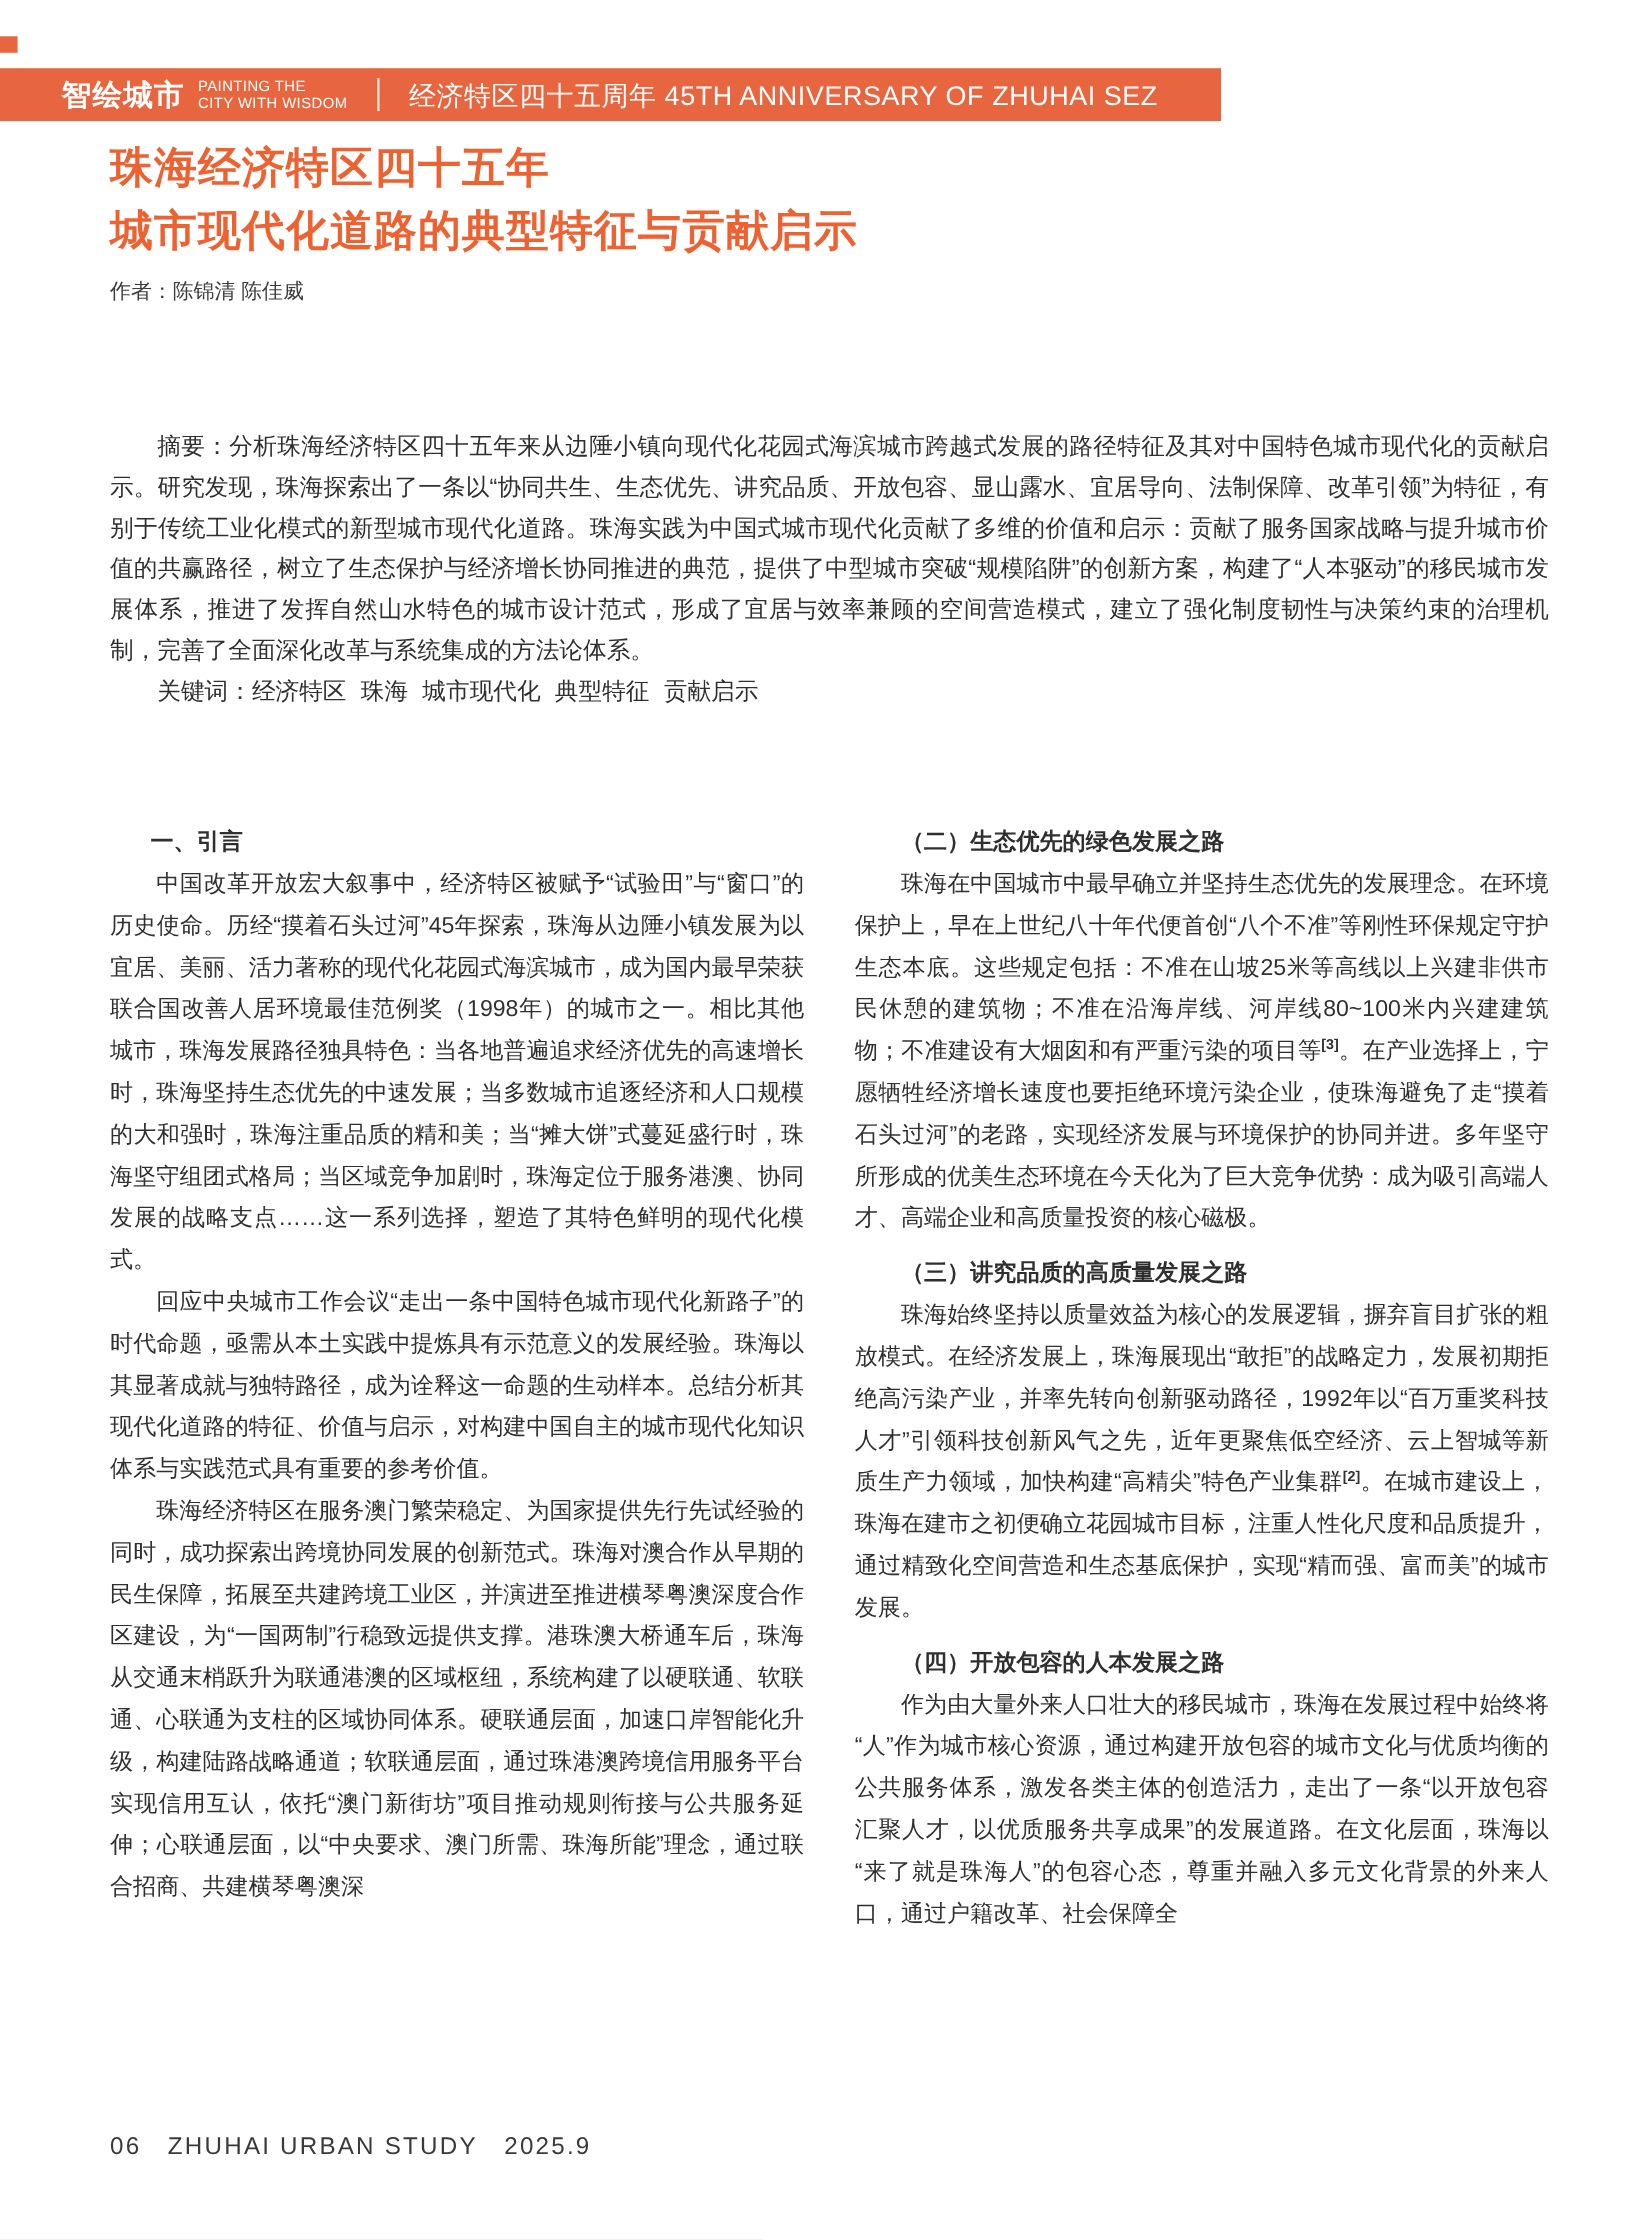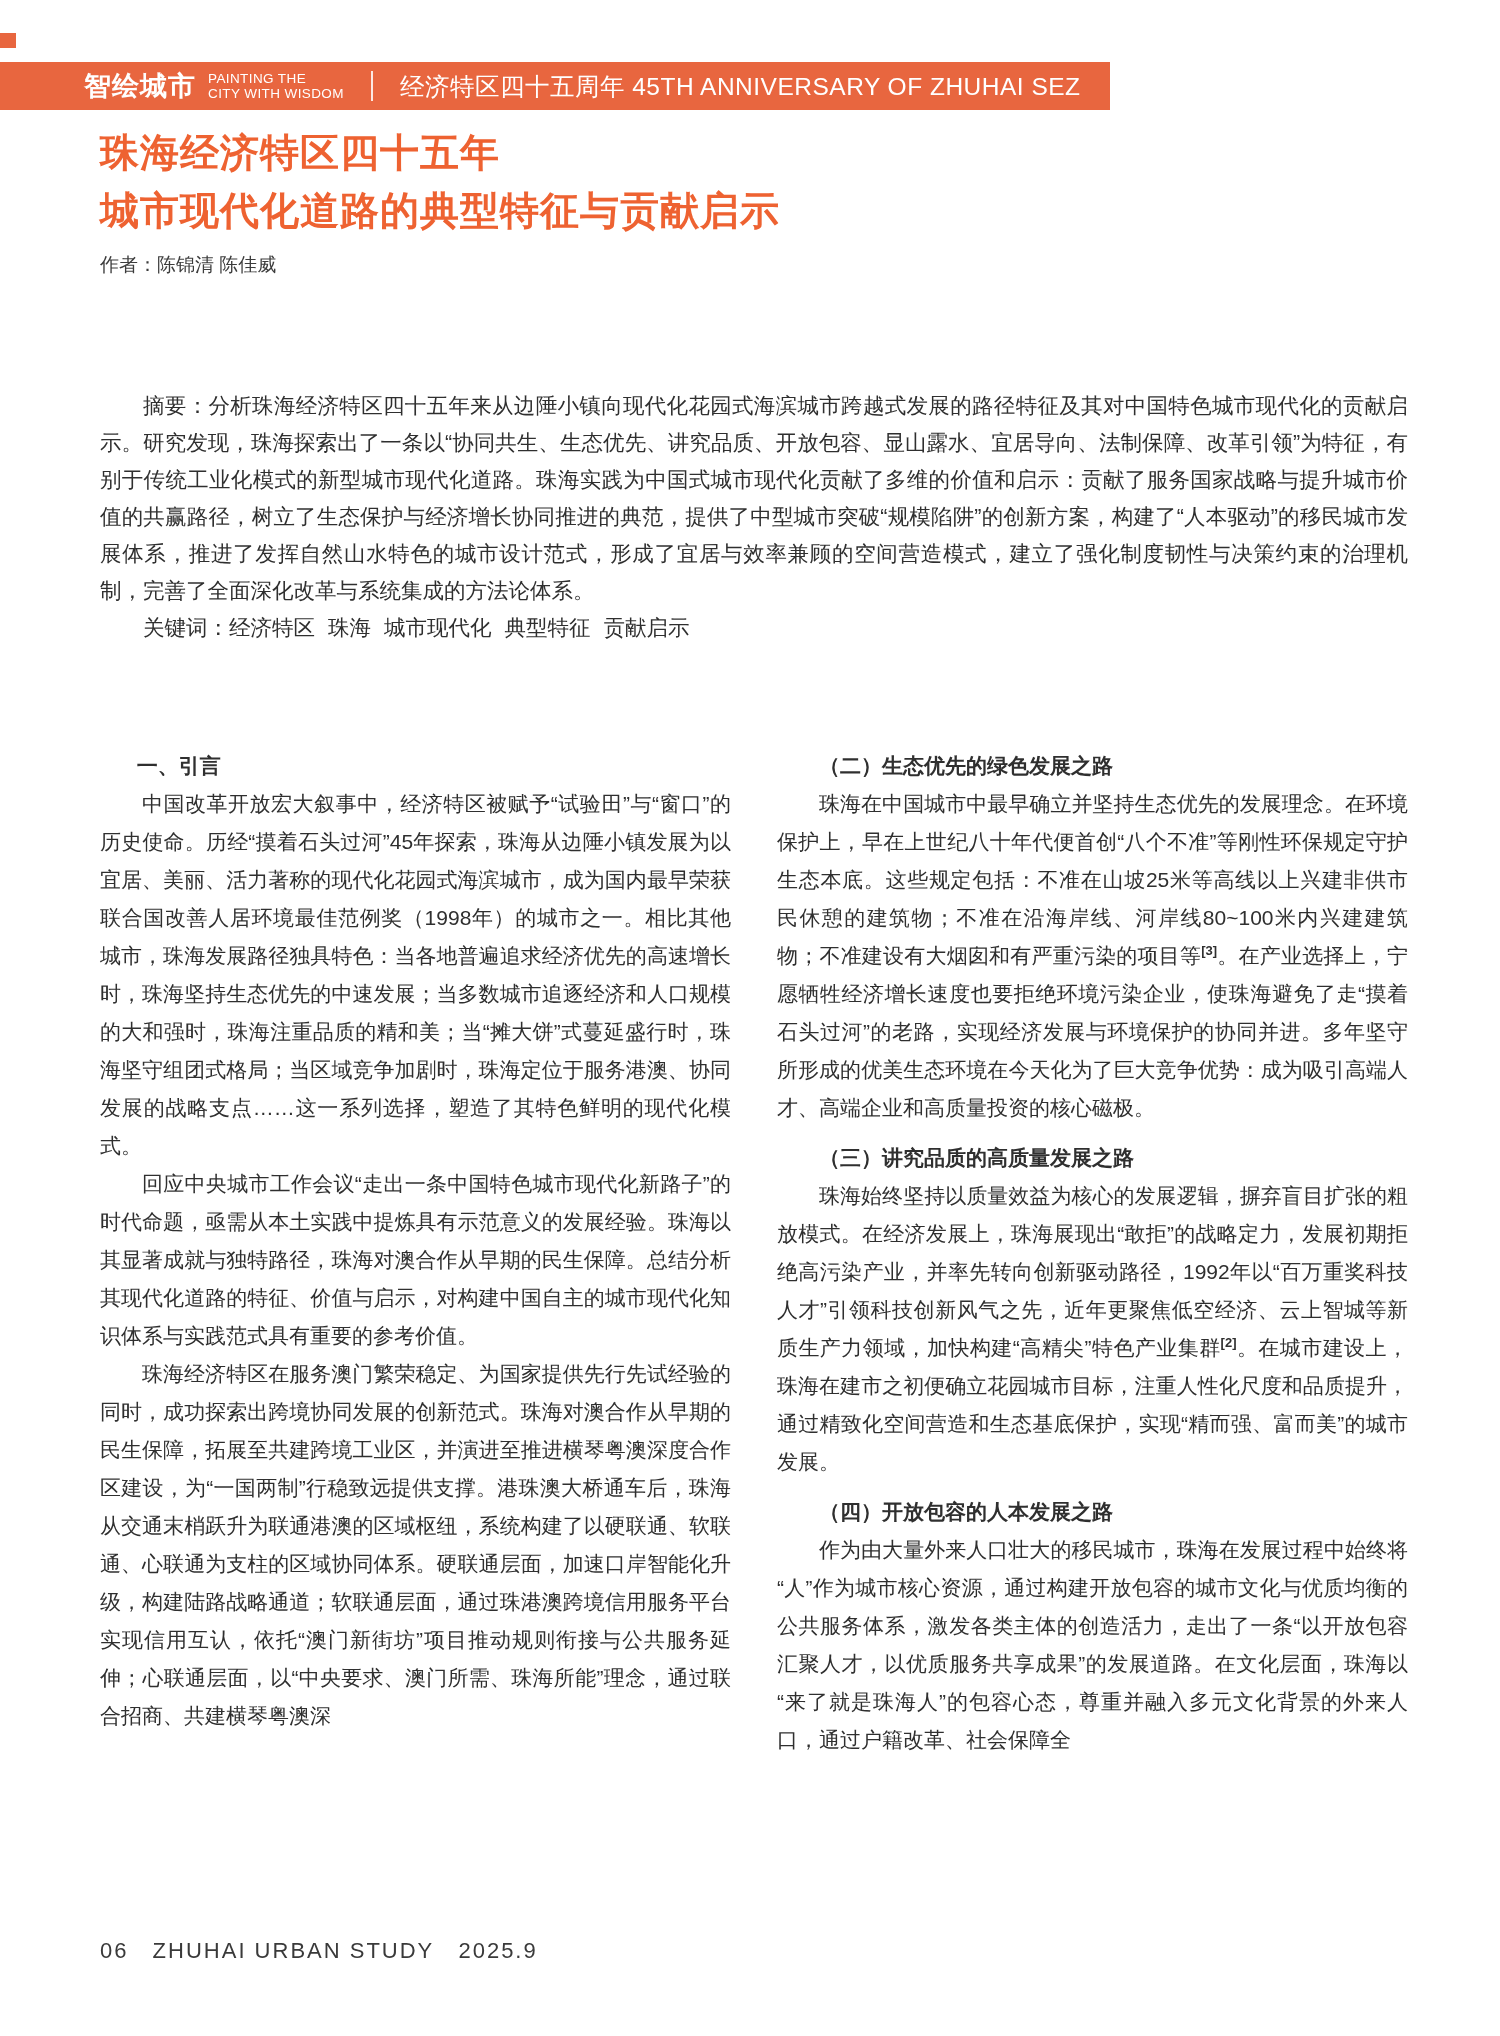--- a/index.html
+++ b/index.html
@@ -8,21 +8,21 @@
     --text:#2F2F2F;
   }
   html,body{margin:0;padding:0;background:#e9e9e9;}
   .page{
     position:relative;width:1500px;height:2036px;margin:0 auto;background:#ffffff;
     font-family:"Liberation Sans","DejaVu Sans",sans-serif;color:var(--text);overflow:hidden;
   }
   .corner-mark{position:absolute;left:0;top:33px;width:16px;height:15px;background:var(--accent);}
   .topbar{
     position:absolute;left:0;top:62px;width:1110px;height:48px;background:var(--accent);
-    display:flex;align-items:center;padding-left:84px;box-sizing:border-box;color:#fff;
+    display:flex;align-items:center;padding-left:56px;box-sizing:border-box;color:#fff;
   }
   .brand-cn{font-size:27px;font-weight:700;letter-spacing:1px;white-space:nowrap;}
   .brand-en{margin-left:12px;font-size:13.5px;line-height:15px;font-weight:500;letter-spacing:.4px;}
   .brand-en span{display:block;}
   .topbar-divider{width:2px;height:30px;background:rgba(255,255,255,.85);margin:0 27px;flex:0 0 auto;}
   .banner-text{font-size:24.5px;font-weight:500;letter-spacing:.5px;white-space:nowrap;text-align:right;}
   .title{position:absolute;left:100px;top:124px;margin:0;color:var(--title-color);
     font-size:39px;line-height:58px;font-weight:800;letter-spacing:1px;}
   .author{position:absolute;left:100px;top:252px;font-size:19px;color:#3c3c3c;}
   .abstract-block{position:absolute;left:100px;top:388px;width:1308px;
@@ -69,21 +69,21 @@
 
   <section class="abstract-block">
     <p><b>摘要：</b><span>分析珠海经济特区四十五年来从边陲小镇向现代化花园式海滨城市跨越式发展的路径特征及其对中国特色城市现代化的贡献启示。研究发现，珠海探索出了一条以“协同共生、生态优先、讲究品质、开放包容、显山露水、宜居导向、法制保障、改革引领”为特征，有别于传统工业化模式的新型城市现代化道路。珠海实践为中国式城市现代化贡献了多维的价值和启示：贡献了服务国家战略与提升城市价值的共赢路径，树立了生态保护与经济增长协同推进的典范，提供了中型城市突破“规模陷阱”的创新方案，构建了“人本驱动”的移民城市发展体系，推进了发挥自然山水特色的城市设计范式，形成了宜居与效率兼顾的空间营造模式，建立了强化制度韧性与决策约束的治理机制，完善了全面深化改革与系统集成的方法论体系。</span></p>
     <p><b>关键词：</b><span class="kw-text">经济特区 珠海 城市现代化 典型特征 贡献启示</span></p>
   </section>
 
   <section class="columns">
     <div class="col" id="col-left">
         <div class="body-heading h1">一、引言</div>
         <p class="body-para"><span>中国改革开放宏大叙事中，经济特区被赋予“试验田”与“窗口”的历史使命。历经“摸着石头过河”45年探索，珠海从边陲小镇发展为以宜居、美丽、活力著称的现代化花园式海滨城市，成为国内最早荣获联合国改善人居环境最佳范例奖（1998年）的城市之一。相比其他城市，珠海发展路径独具特色：当各地普遍追求经济优先的高速增长时，珠海坚持生态优先的中速发展；当多数城市追逐经济和人口规模的大和强时，珠海注重品质的精和美；当“摊大饼”式蔓延盛行时，珠海坚守组团式格局；当区域竞争加剧时，珠海定位于服务港澳、协同发展的战略支点……这一系列选择，塑造了其特色鲜明的现代化模式。</span></p>
-        <p class="body-para"><span>回应中央城市工作会议“走出一条中国特色城市现代化新路子”的时代命题，亟需从本土实践中提炼具有示范意义的发展经验。珠海以其显著成就与独特路径，珠海对澳合作从早期的民生保障。总结分析其现代化道路的特征、价值与启示，对构建中国自主的城市现代化知识体系与实践范式具有重要的参考价值。</span></p>
+        <p class="body-para"><span>回应中央城市工作会议“走出一条中国特色城市现代化新路子”的时代命题，亟需从本土实践中提炼具有示范意义的发展经验。珠海以其显著成就与独特路径，成为诠释这一命题的生动样本。总结分析其现代化道路的特征、价值与启示，对构建中国自主的城市现代化知识体系与实践范式具有重要的参考价值。</span></p>
         <p class="body-para"><span>珠海经济特区在服务澳门繁荣稳定、为国家提供先行先试经验的同时，成功探索出跨境协同发展的创新范式。珠海对澳合作从早期的民生保障，拓展至共建跨境工业区，并演进至推进横琴粤澳深度合作区建设，为“一国两制”行稳致远提供支撑。港珠澳大桥通车后，珠海从交通末梢跃升为联通港澳的区域枢纽，系统构建了以硬联通、软联通、心联通为支柱的区域协同体系。硬联通层面，加速口岸智能化升级，构建陆路战略通道；软联通层面，通过珠港澳跨境信用服务平台实现信用互认，依托“澳门新街坊”项目推动规则衔接与公共服务延伸；心联通层面，以“中央要求、澳门所需、珠海所能”理念，通过联合招商、共建横琴粤澳深</span></p>
       </div>
     <div class="col" id="col-right">
         <div class="body-heading h2">（二）生态优先的绿色发展之路</div>
         <p class="body-para"><span>珠海在中国城市中最早确立并坚持生态优先的发展理念。在环境保护上，早在上世纪八十年代便首创“八个不准”等刚性环保规定守护生态本底。这些规定包括：不准在山坡25米等高线以上兴建非供市民休憩的建筑物；不准在沿海岸线、河岸线80~100米内兴建建筑物；不准建设有大烟囱和有严重污染的项目等</span><sup>[3]</sup><span>。在产业选择上，宁愿牺牲经济增长速度也要拒绝环境污染企业，使珠海避免了走“摸着石头过河”的老路，实现经济发展与环境保护的协同并进。多年坚守所形成的优美生态环境在今天化为了巨大竞争优势：成为吸引高端人才、高端企业和高质量投资的核心磁极。</span></p>
         <div class="body-heading h2">（三）讲究品质的高质量发展之路</div>
         <p class="body-para"><span>珠海始终坚持以质量效益为核心的发展逻辑，摒弃盲目扩张的粗放模式。在经济发展上，珠海展现出“敢拒”的战略定力，发展初期拒绝高污染产业，并率先转向创新驱动路径，1992年以“百万重奖科技人才”引领科技创新风气之先，近年更聚焦低空经济、云上智城等新质生产力领域，加快构建“高精尖”特色产业集群</span><sup>[2]</sup><span>。在城市建设上，珠海在建市之初便确立花园城市目标，注重人性化尺度和品质提升，通过精致化空间营造和生态基底保护，实现“精而强、富而美”的城市发展。</span></p>
         <div class="body-heading h2">（四）开放包容的人本发展之路</div>
         <p class="body-para"><span>作为由大量外来人口壮大的移民城市，珠海在发展过程中始终将“人”作为城市核心资源，通过构建开放包容的城市文化与优质均衡的公共服务体系，激发各类主体的创造活力，走出了一条“以开放包容汇聚人才，以优质服务共享成果”的发展道路。在文化层面，珠海以“来了就是珠海人”的包容心态，尊重并融入多元文化背景的外来人口，通过户籍改革、社会保障全</span></p>
       </div>

